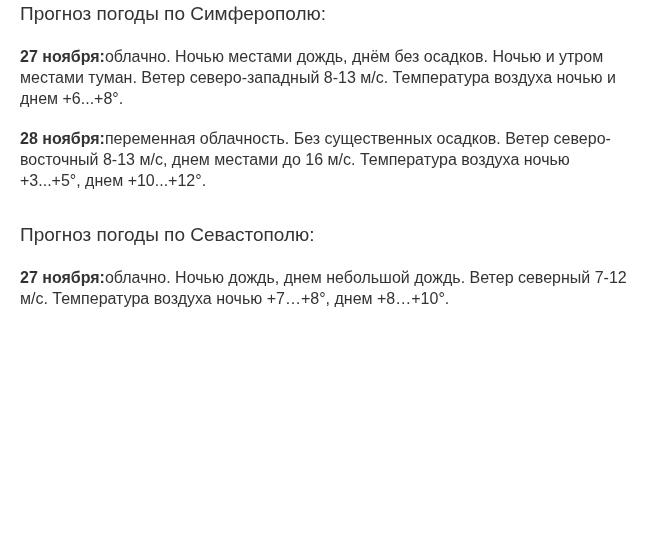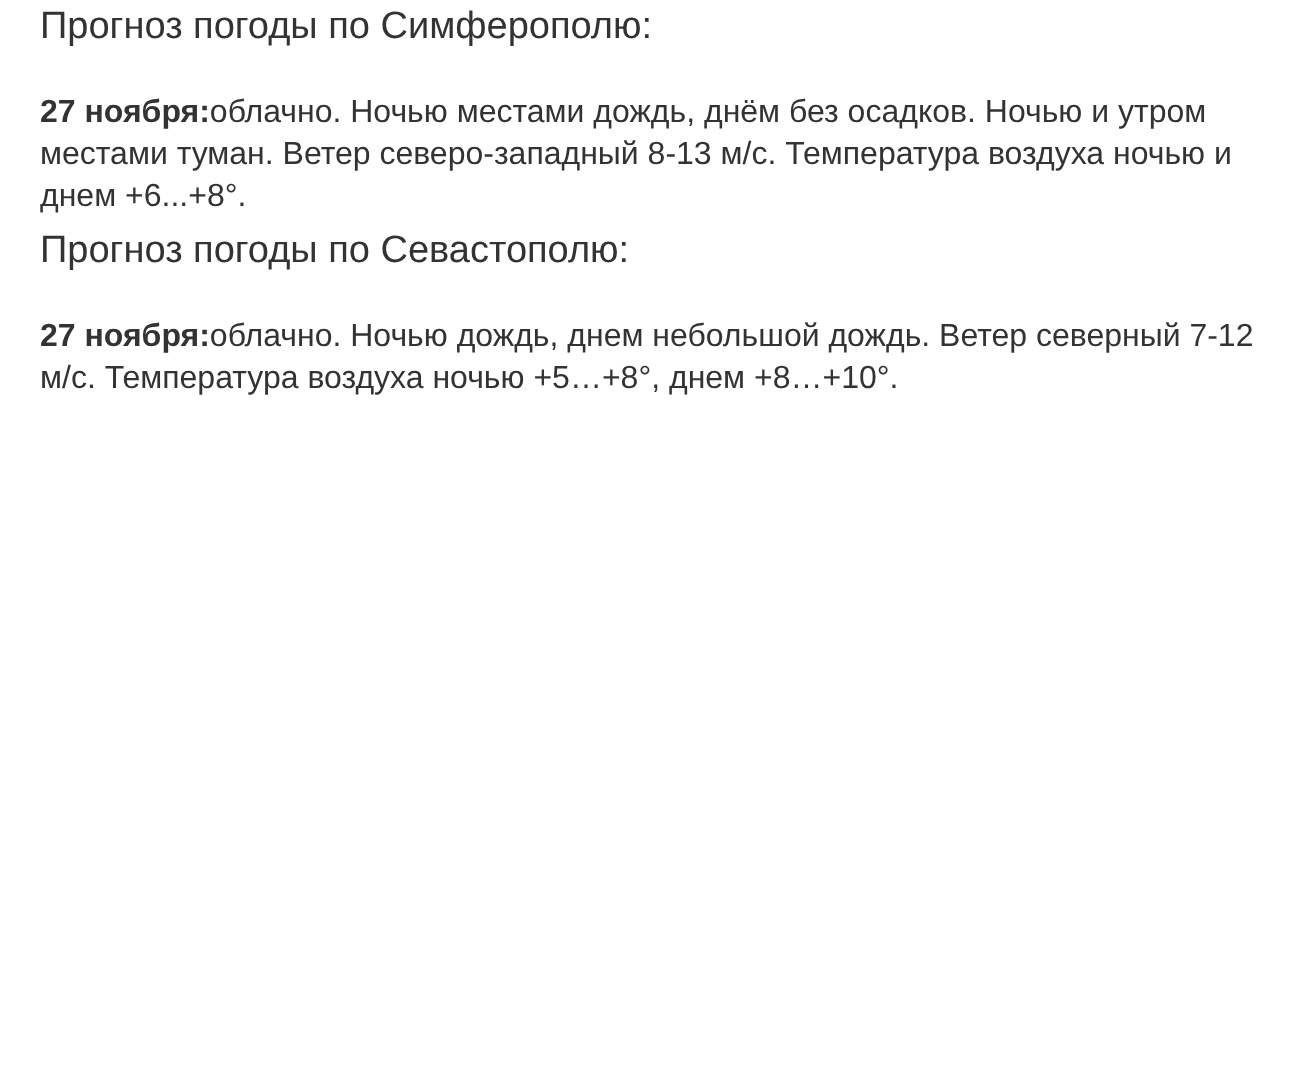--- a/index.html
+++ b/index.html
@@ -14,21 +14,21 @@
     font-family: "Liberation Sans", sans-serif;
     color: #333333;
   }
   .page {
     box-sizing: border-box;
     width: 645px;
     padding: 3px 16px 0 20px;
   }
   .section { }
   .section + .section {
-    margin-top: 6px;
+    margin-top: 33px;
   }
   .section-title {
     font-size: 19px;
     font-weight: 400;
     line-height: 22px;
     color: #333333;
     margin: 0 0 21px 0;
   }
   .forecast {
     font-size: 16px;
@@ -47,24 +47,25 @@
 </head>
 <body>
 
 <div class="page">
 
   <section class="section">
     <h2 class="section-title">Прогноз погоды по Симферополю:</h2>
 
     <p class="forecast"><span class="date">27 ноября:</span><span>облачно. Ночью местами дождь, днём без осадков. Ночью и утром местами туман. Ветер северо-западный 8-13 м/с. Температура воздуха ночью и днем +6...+8°.</span></p>
 
+    <p class="forecast"><span class="date">28 ноября:</span><span>переменная облачность. Без существенных осадков. Ветер северо-восточный 8-13 м/с, днем местами до 16 м/с. Температура воздуха ночью +3...+5°, днем +10...+12°.</span></p>
 
   </section>
 
   <section class="section">
     <h2 class="section-title">Прогноз погоды по Севастополю:</h2>
 
-    <p class="forecast"><span class="date">27 ноября:</span><span>облачно. Ночью дождь, днем небольшой дождь. Ветер северный 7-12 м/с. Температура воздуха ночью +5…+8°, днем +8…+10°.</span></p>
+    <p class="forecast"><span class="date">27 ноября:</span><span>облачно. Ночью дождь, днем небольшой дождь. Ветер северный 7-12 м/с. Температура воздуха ночью +7…+8°, днем +8…+10°.</span></p>
 
 
   </section>
 
 </div>
 
 </body></html>

